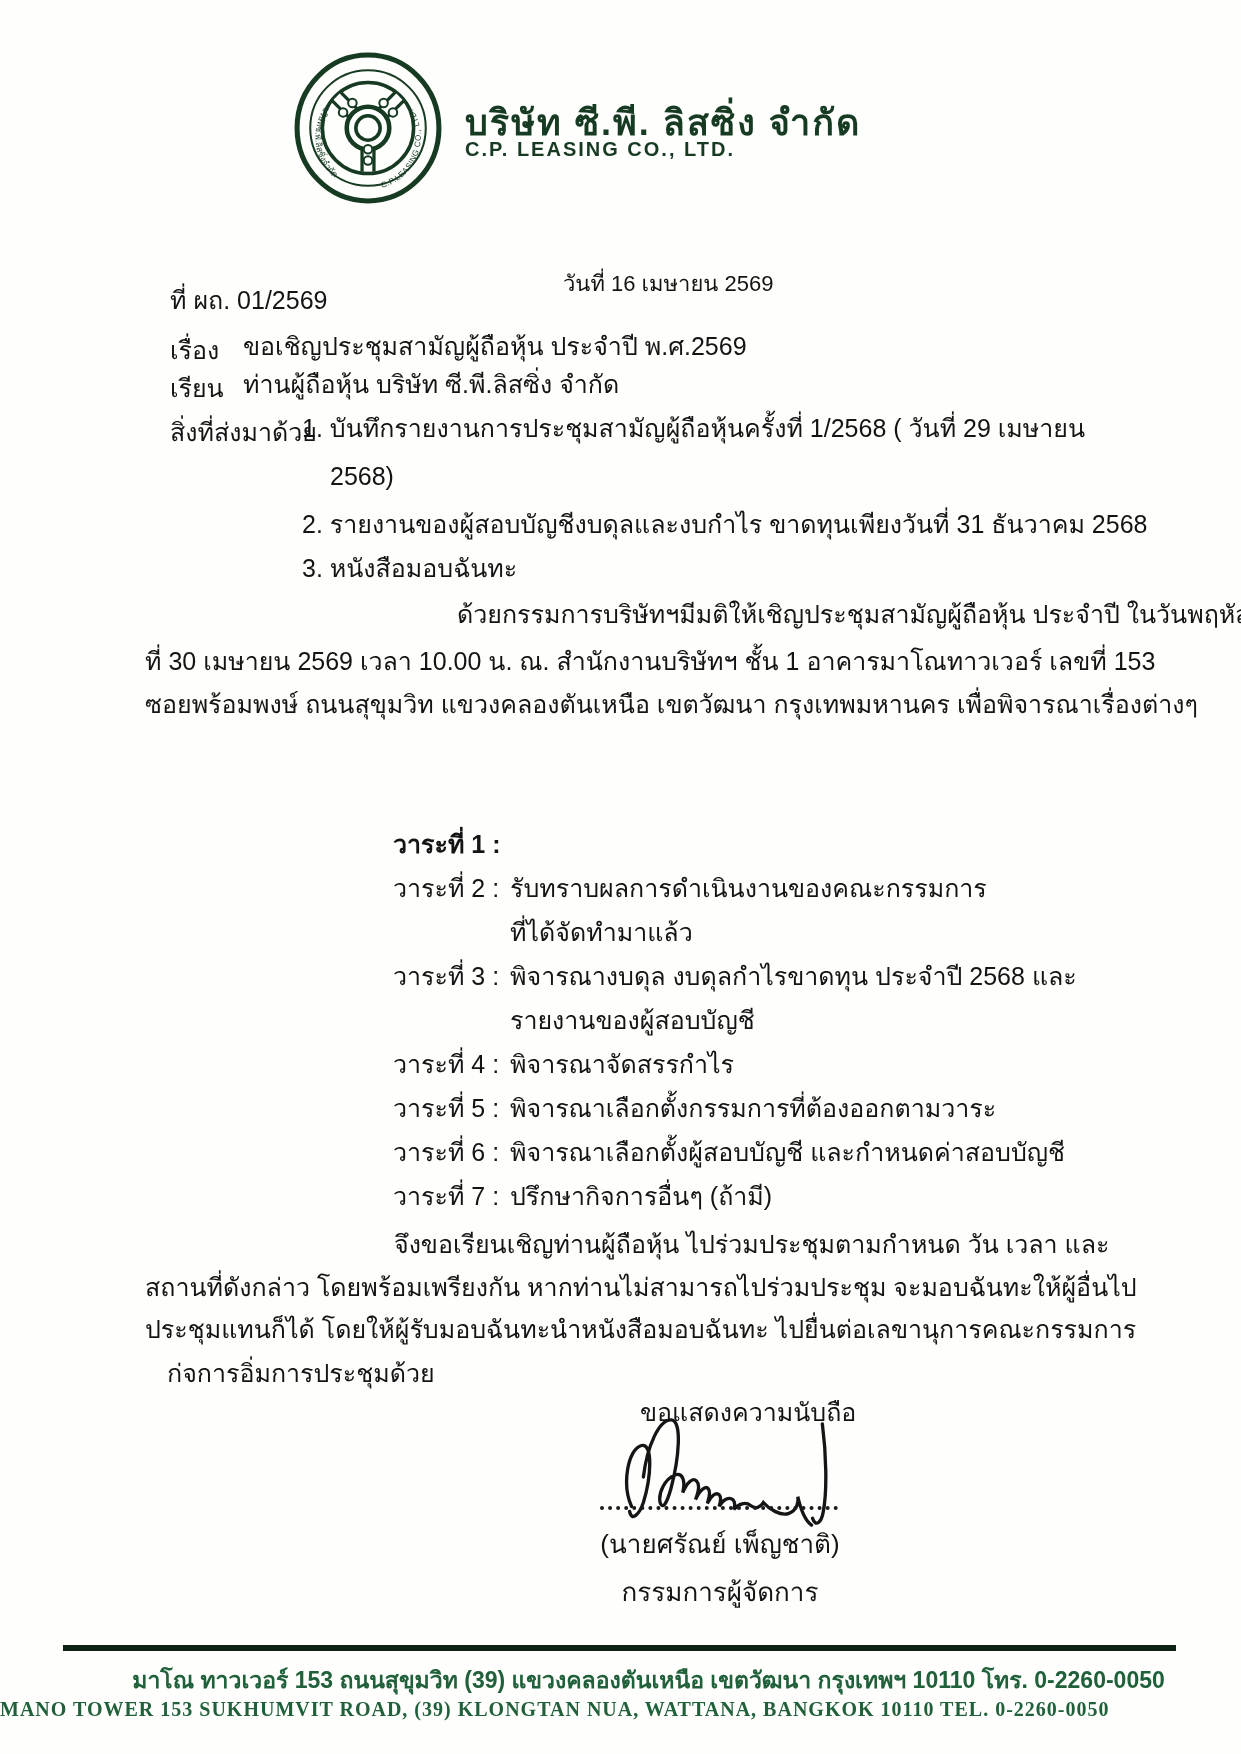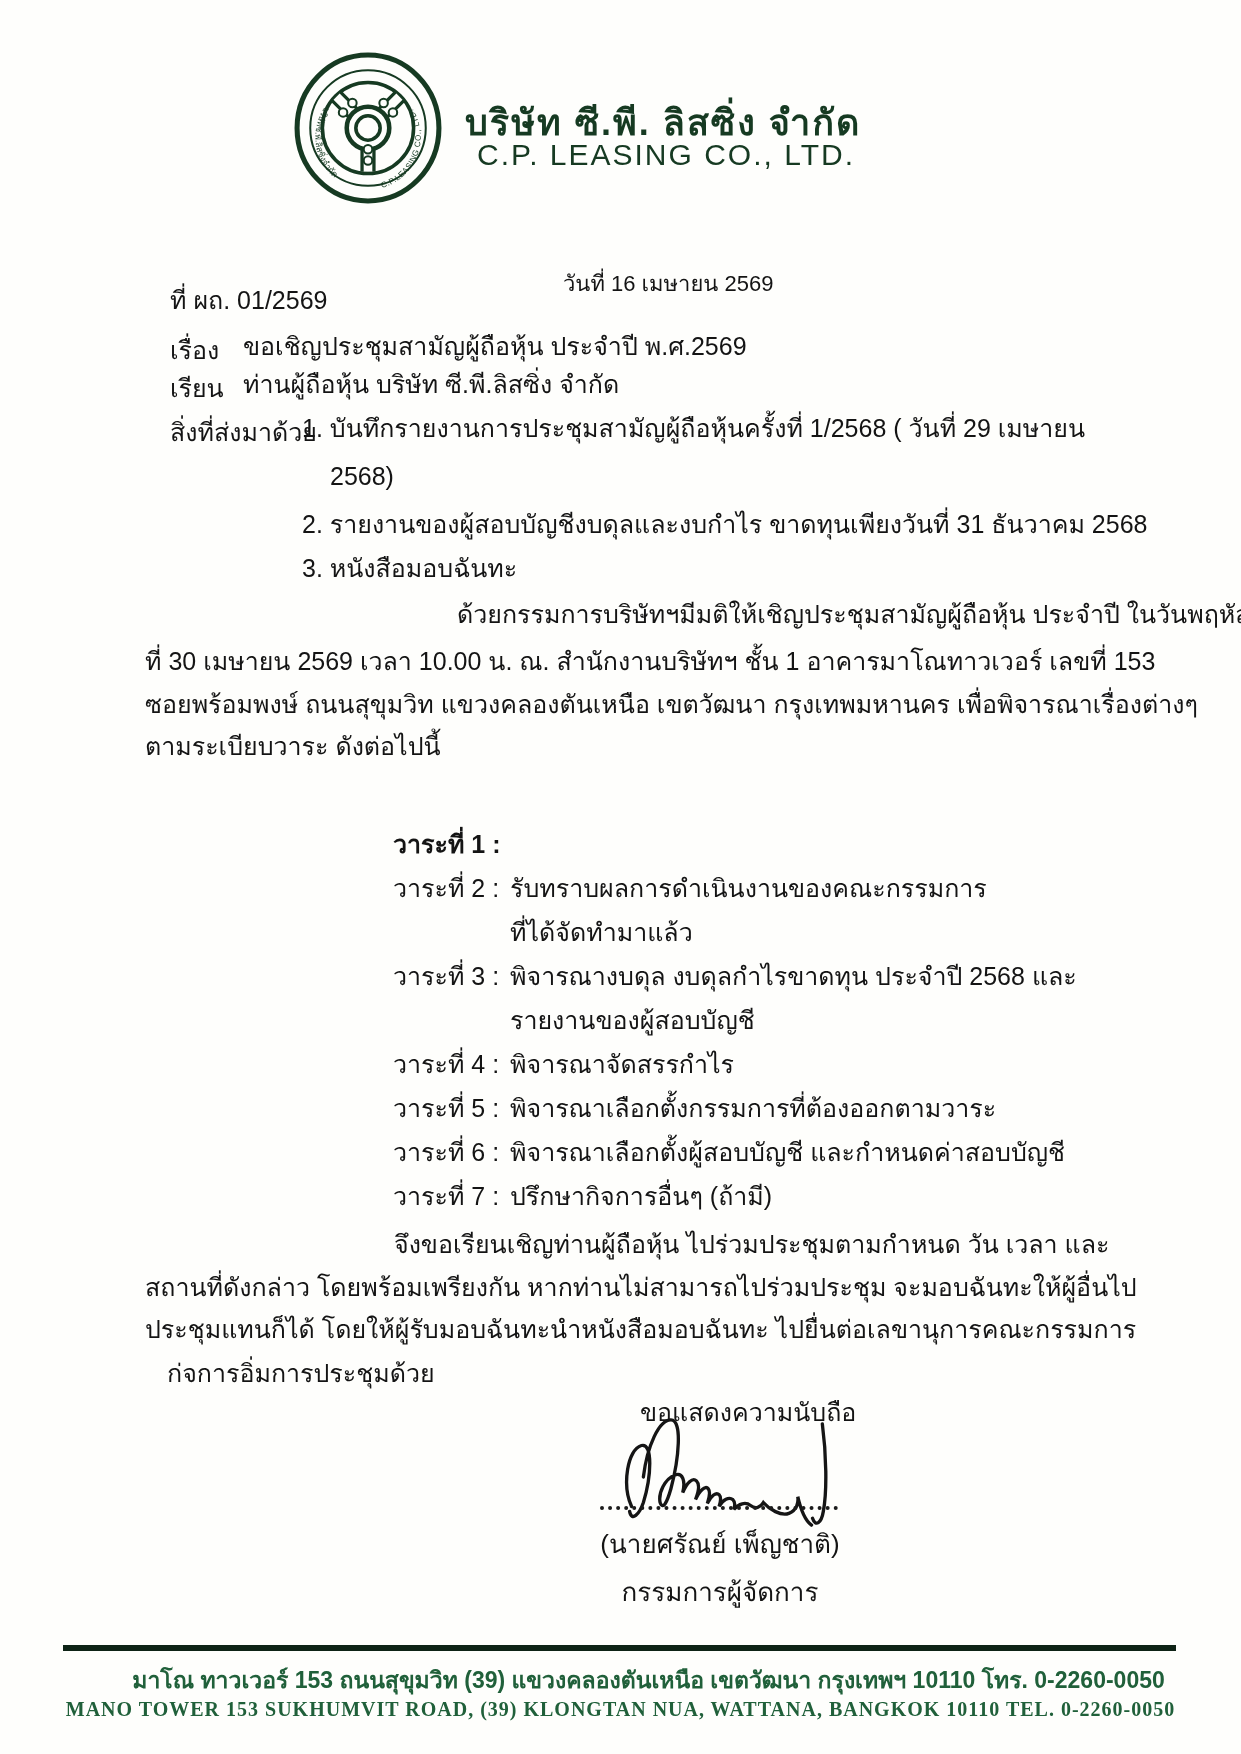--- a/index.html
+++ b/index.html
@@ -9,21 +9,21 @@
     margin:0 auto;
     background:#fefefc;
     font-family:"Liberation Sans", sans-serif;
     color:#111;
     overflow:hidden;
   }
   .abs{position:absolute;white-space:nowrap;}
   .t{font-size:25px;line-height:32px;color:#141414;}
   .meta-label{font-size:25px;color:#141414;}
   .brandname-th{font-size:36px;font-weight:bold;color:#163a22;letter-spacing:2px;}
-  .brandname-en{font-size:30px;font-weight:normal;color:#163a22;letter-spacing:2px;margin-left:12px;}
+  .brandname-en{font-size:20px;font-weight:bold;color:#163a22;letter-spacing:2px;}
   .agenda-no{font-size:25px;color:#141414;}
   .agenda-tx{font-size:25px;color:#141414;}
   .sig-line{border-top:4px dotted #1c1c1c;width:238px;height:0;}
   .center-block{text-align:center;}
   .footer-rule{background:#0e2316;}
   .footer-th{font-size:23px;color:#20603a;font-weight:bold;}
   .footer-en{font-size:20px;color:#20603a;font-weight:bold;font-family:"Liberation Serif", serif;letter-spacing:1px;}
   svg{display:block;}
 </style>
 </head>
@@ -76,21 +76,20 @@
 
   <div class="abs meta-label" style="left:170px;top:412px;">สิ่งที่ส่งมาด้วย</div>
   <div class="abs t" style="left:302px;top:412px;">1.  บันทึกรายงานการประชุมสามัญผู้ถือหุ้นครั้งที่ 1/2568  ( วันที่ 29 เมษายน</div>
   <div class="abs t" style="left:330px;top:460px;">2568)</div>
   <div class="abs t" style="left:302px;top:508px;">2.  รายงานของผู้สอบบัญชีงบดุลและงบกำไร ขาดทุนเพียงวันที่ 31 ธันวาคม 2568</div>
   <div class="abs t" style="left:302px;top:552px;">3.  หนังสือมอบฉันทะ</div>
 
   <div class="abs t" style="left:457px;top:598px;">ด้วยกรรมการบริษัทฯมีมติให้เชิญประชุมสามัญผู้ถือหุ้น ประจำปี ในวันพฤหัส</div>
   <div class="abs t" style="left:145px;top:645px;">ที่ 30 เมษายน  2569  เวลา 10.00  น.   ณ. สำนักงานบริษัทฯ ชั้น  1  อาคารมาโณทาวเวอร์    เลขที่ 153</div>
   <div class="abs t" style="left:145px;top:688px;">ซอยพร้อมพงษ์ ถนนสุขุมวิท แขวงคลองตันเหนือ เขตวัฒนา กรุงเทพมหานคร เพื่อพิจารณาเรื่องต่างๆ</div>
-  <div class="abs t" style="left:145px;top:730px;">ตามระเบียบวาระ ดังต่อไปนี้</div>
 
   <div class="abs agenda-no" style="left:393px;top:824px;font-weight:bold;">วาระที่ 1 :</div>
 
   <div class="abs agenda-no" style="left:393px;top:868px;">วาระที่ 2 :</div>
   <div class="abs agenda-tx" style="left:510px;top:868px;">รับทราบผลการดำเนินงานของคณะกรรมการ</div>
   <div class="abs agenda-tx" style="left:510px;top:912px;">ที่ได้จัดทำมาแล้ว</div>
 
   <div class="abs agenda-no" style="left:393px;top:956px;">วาระที่ 3 :</div>
   <div class="abs agenda-tx" style="left:510px;top:956px;">พิจารณางบดุล งบดุลกำไรขาดทุน ประจำปี 2568 และ</div>
   <div class="abs agenda-tx" style="left:510px;top:1000px;">รายงานของผู้สอบบัญชี</div>
@@ -130,15 +129,15 @@
 
   <div class="abs center-block" style="left:560px;top:1528px;width:320px;">
     <div class="t" style="font-size:26px;">(นายศรัณย์  เพ็ญชาติ)</div>
   </div>
   <div class="abs center-block" style="left:560px;top:1576px;width:320px;">
     <div class="t" style="font-size:26px;">กรรมการผู้จัดการ</div>
   </div>
 
   <div class="abs footer-rule" style="left:63px;top:1645px;width:1113px;height:6px;"></div>
   <div class="abs center-block footer-th" style="left:0;top:1662px;width:1241px;white-space:nowrap;margin-left:28px;">มาโณ ทาวเวอร์ 153 ถนนสุขุมวิท (39) แขวงคลองตันเหนือ เขตวัฒนา กรุงเทพฯ 10110 โทร. 0-2260-0050</div>
-  <div class="abs center-block footer-en" style="left:0;top:1698px;width:1241px;white-space:nowrap;">MANO TOWER 153 SUKHUMVIT ROAD, (39) KLONGTAN NUA, WATTANA, BANGKOK 10110 TEL. 0-2260-0050</div>
+  <div class="abs center-block footer-en" style="left:0;top:1698px;width:1044px;white-space:nowrap;">MANO TOWER 153 SUKHUMVIT ROAD, (39) KLONGTAN NUA, WATTANA, BANGKOK 10110 TEL. 0-2260-0050</div>
 
 </div>
 
 </body></html>

